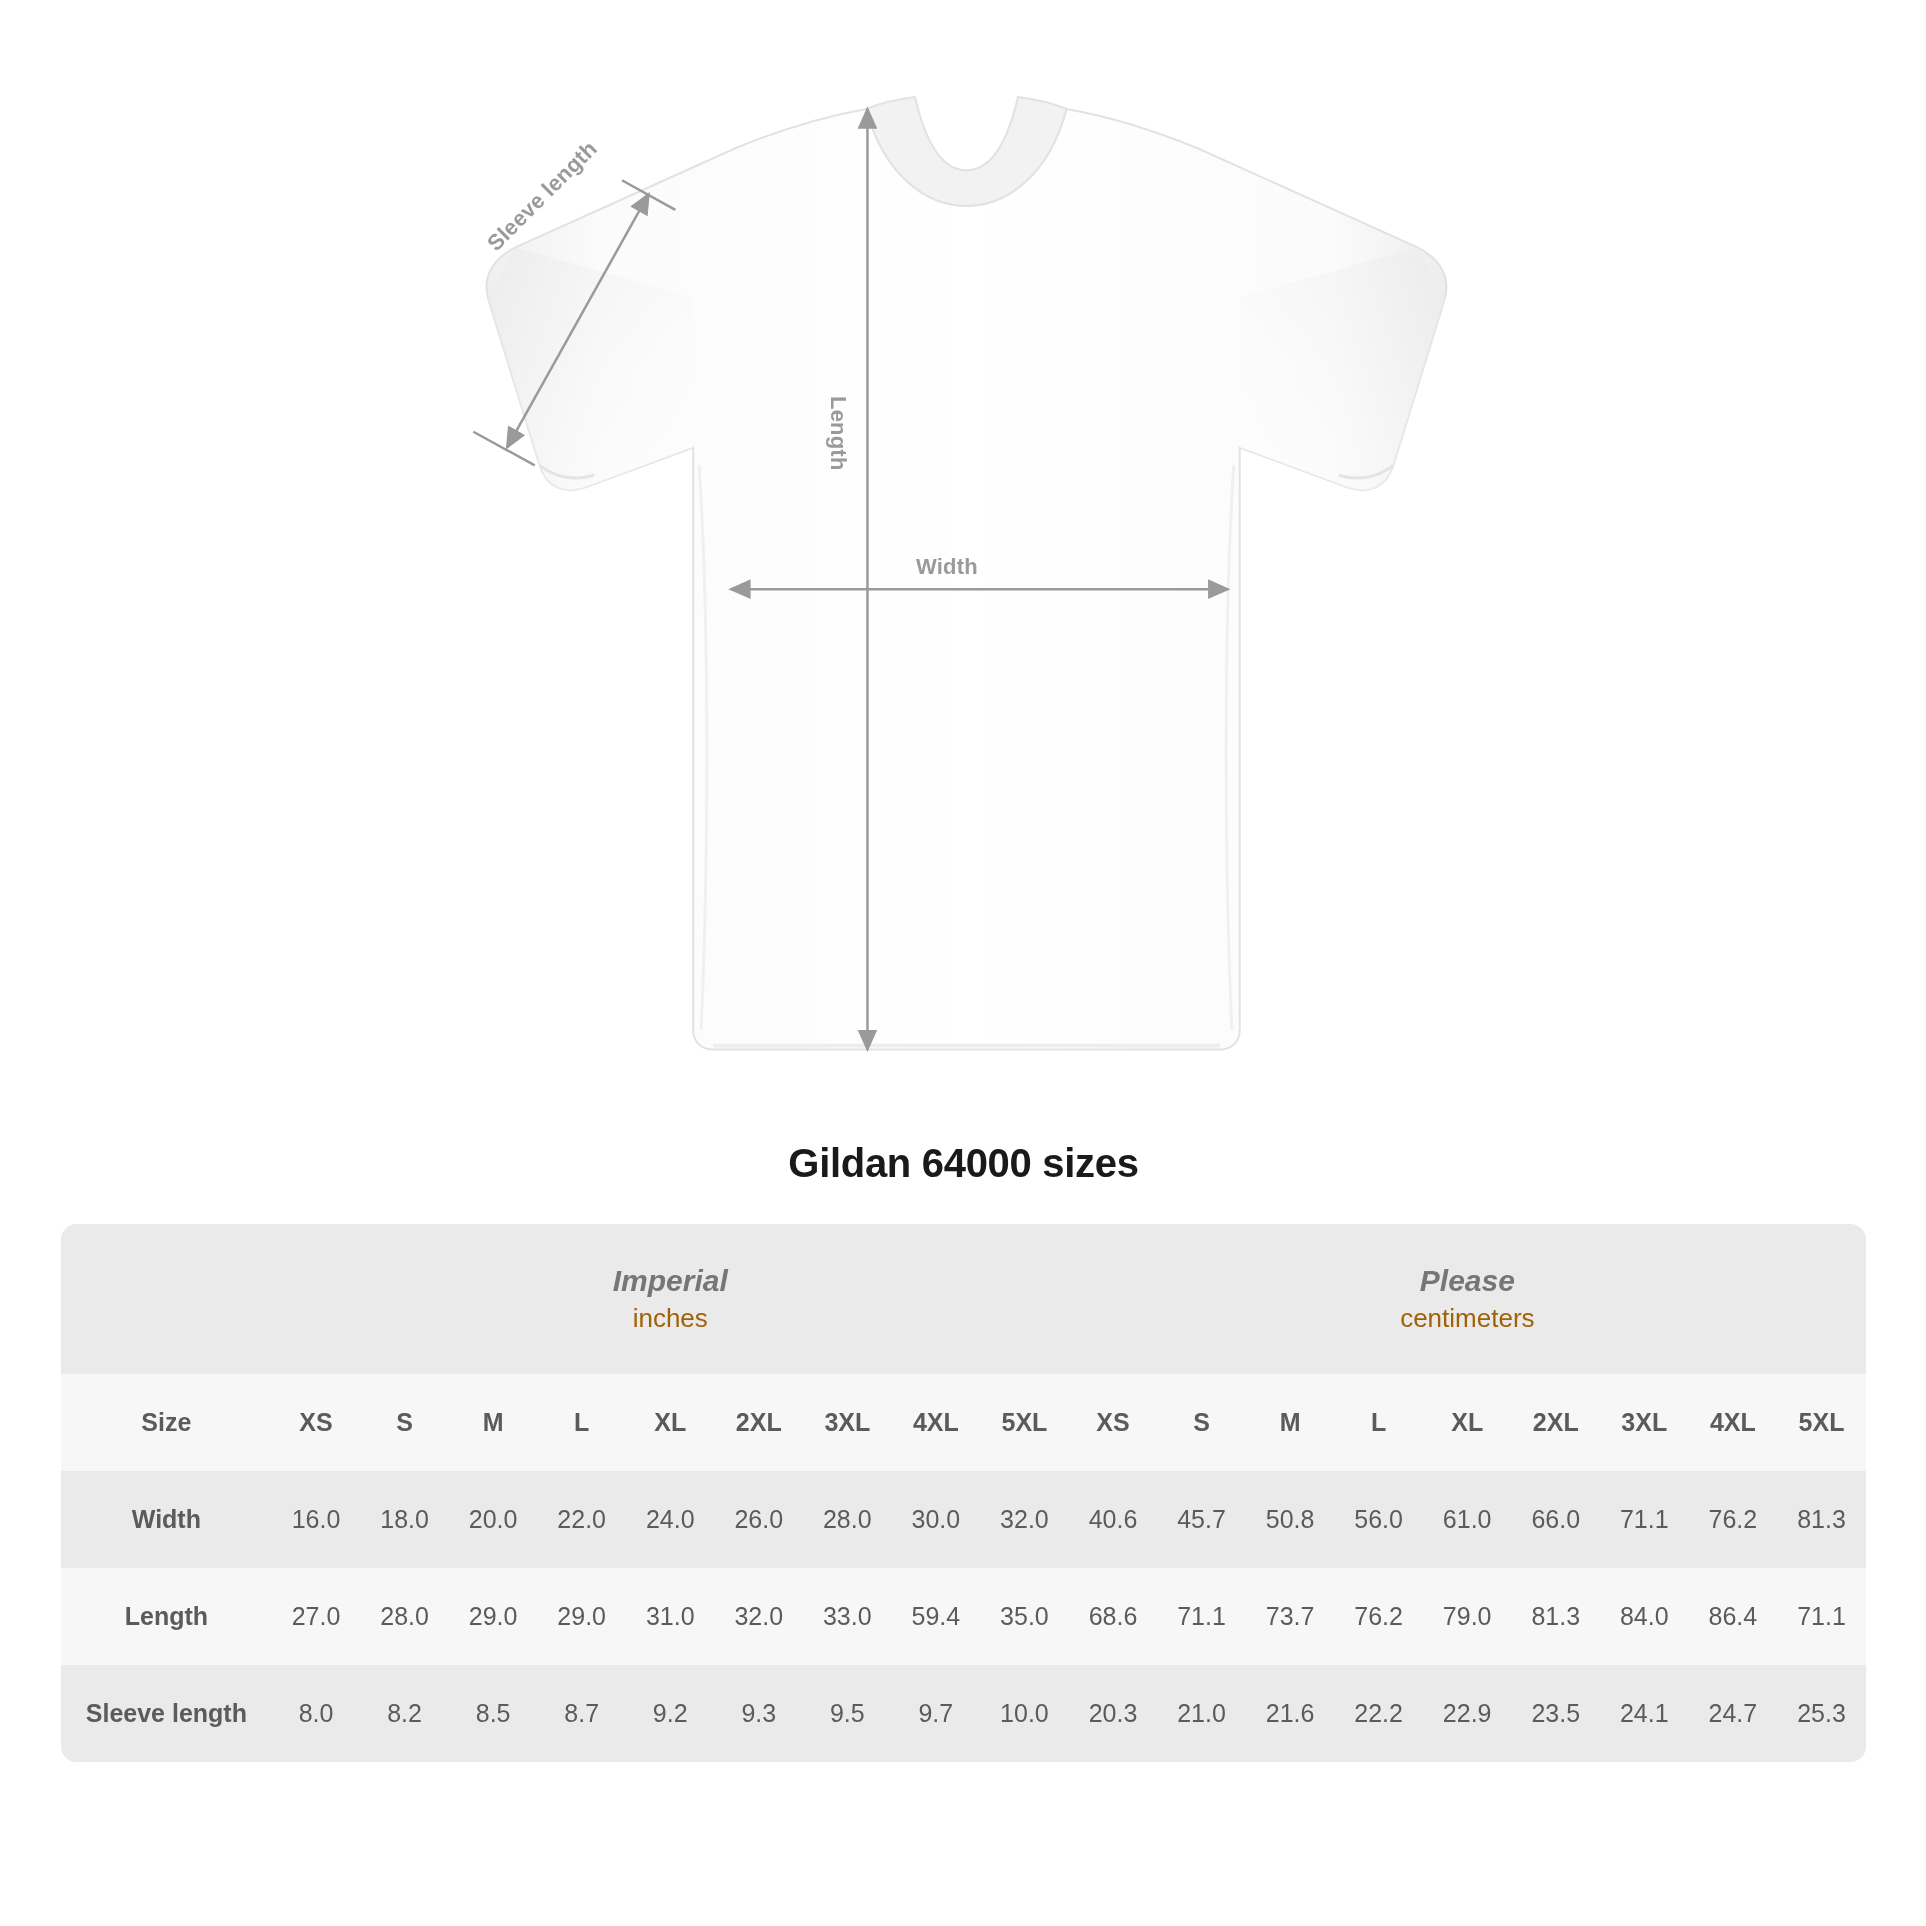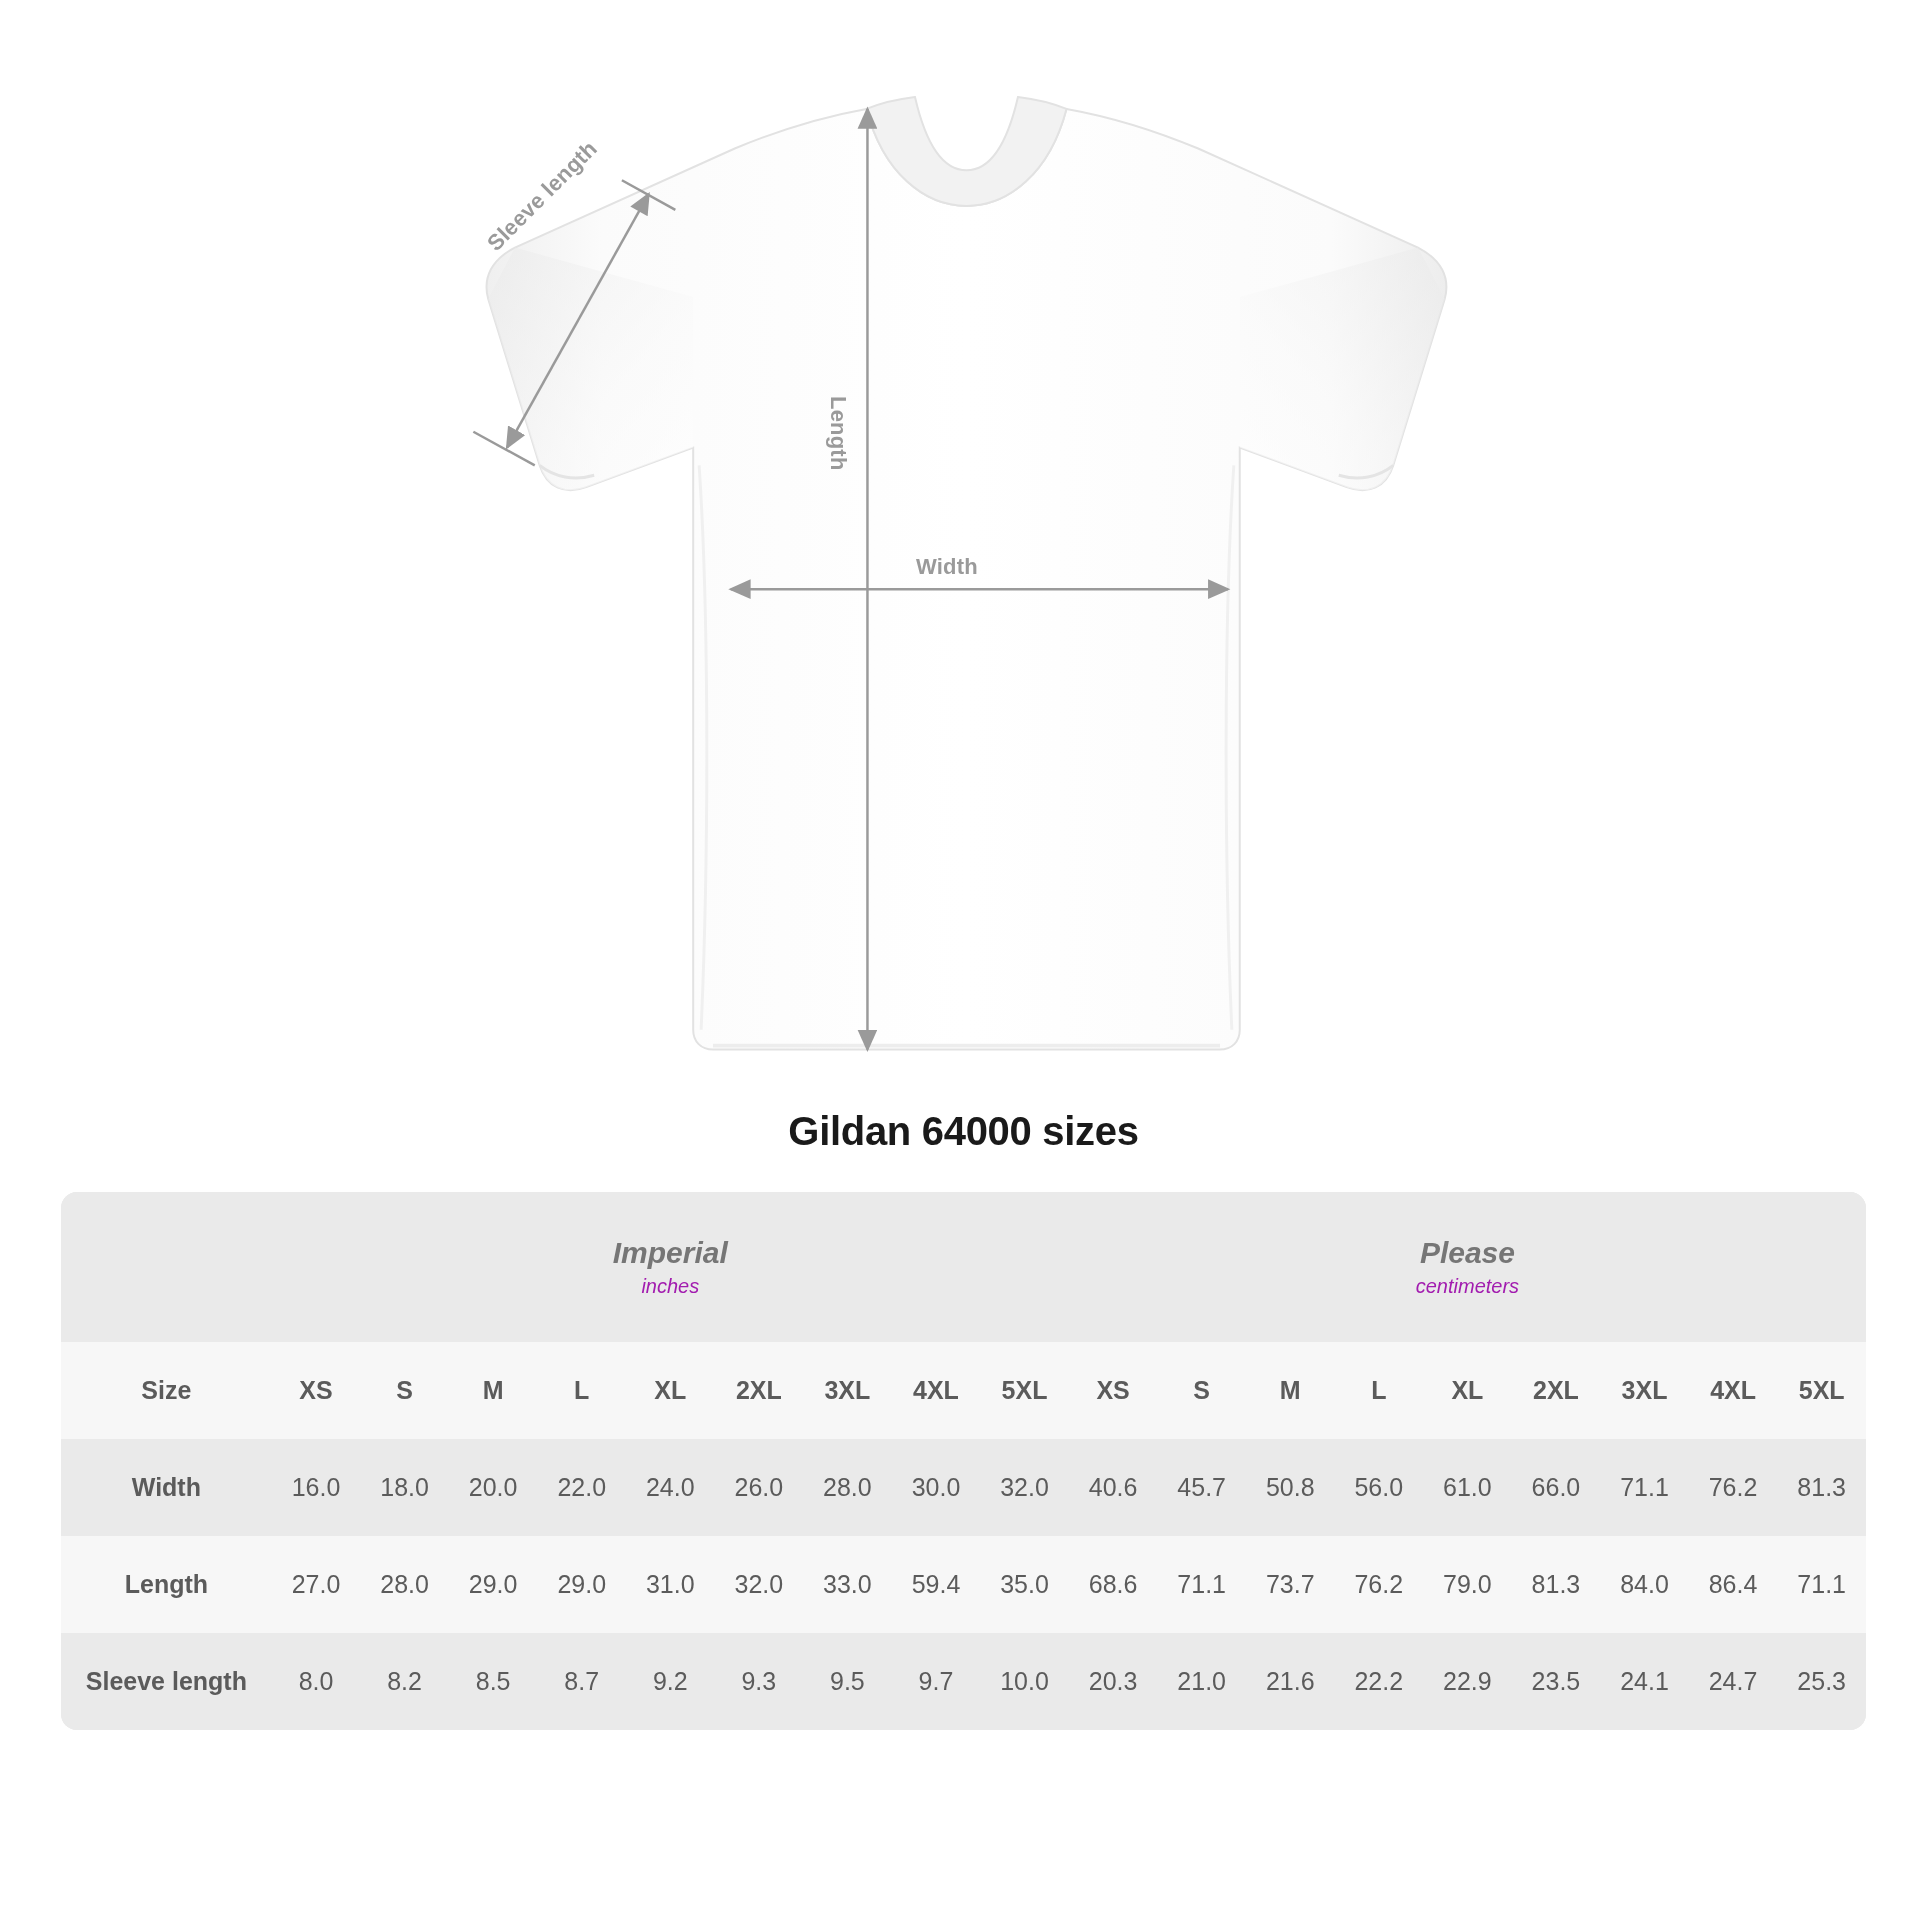--- a/index.html
+++ b/index.html
@@ -56,20 +56,21 @@
     transform-origin: left top;
     font-style: normal;
   }
 
   
   .chart-heading {
     text-align: center;
     font-size: 40px;
     font-weight: bold;
     color: #1a1a1a;
+    margin-top: 32px;
     letter-spacing: -0.3px;
   }
   .chart-note {
     text-align: center;
     font-size: 22px;
     font-style: italic;
     color: #6f6f6f;
     margin-top: 22px;
   }
 
@@ -98,23 +99,22 @@
     background: #eaeaea;
   }
   .unit-title {
     font-size: 30px;
     font-weight: bold;
     font-style: italic;
     color: #767676;
     line-height: 1.1;
   }
   .unit-sub {
-    font-size: 20px;
-    font-style: italic;
-    color: #a21caf;
+    font-size: 26px;
+    color: #a16207;
     margin-top: 6px;
   }
   .head-row td {
     height: 97px;
     background: #f7f7f7;
     font-weight: bold;
     color: #5e5e5e;
     font-size: 26px;
   }
   .head-row td.rowhead {

